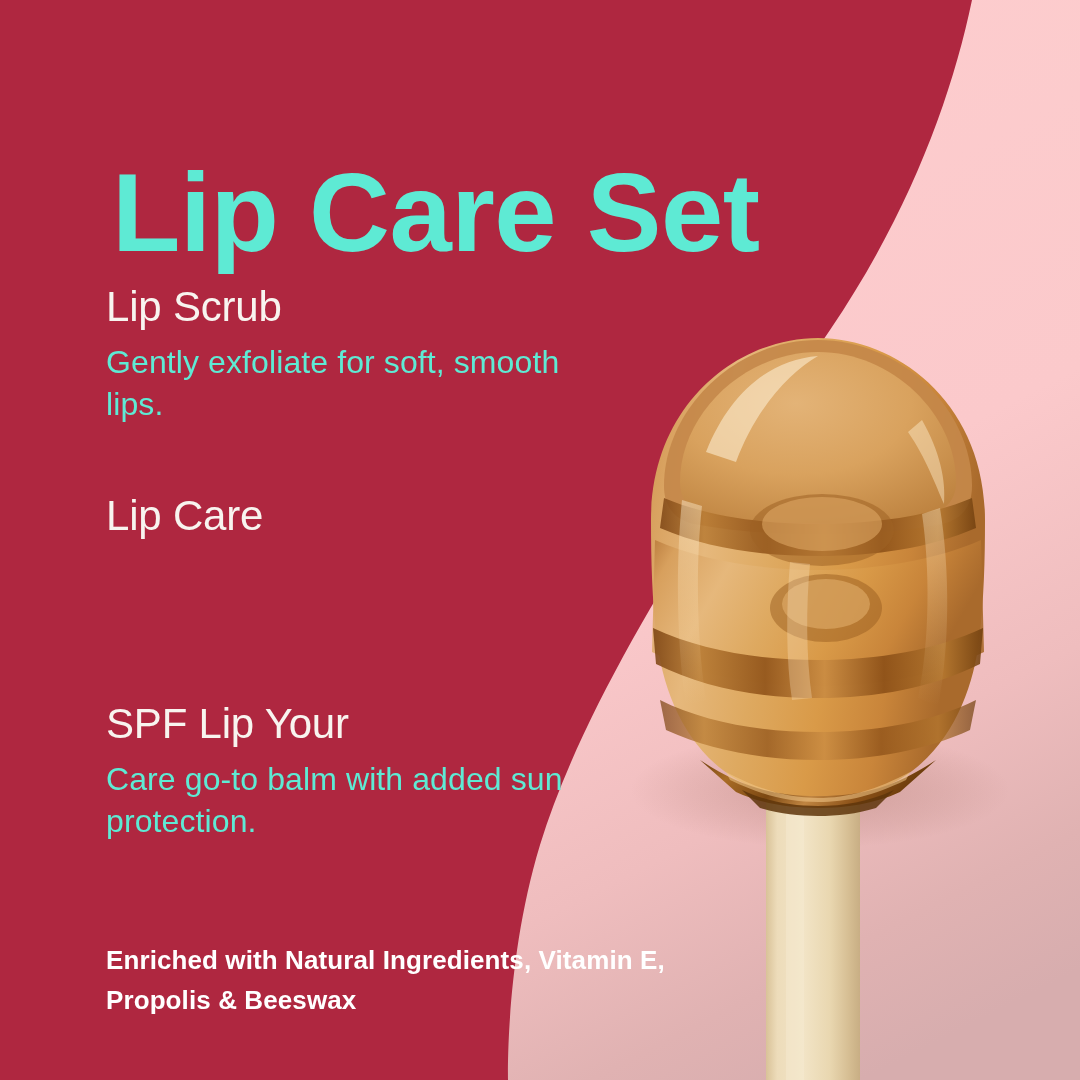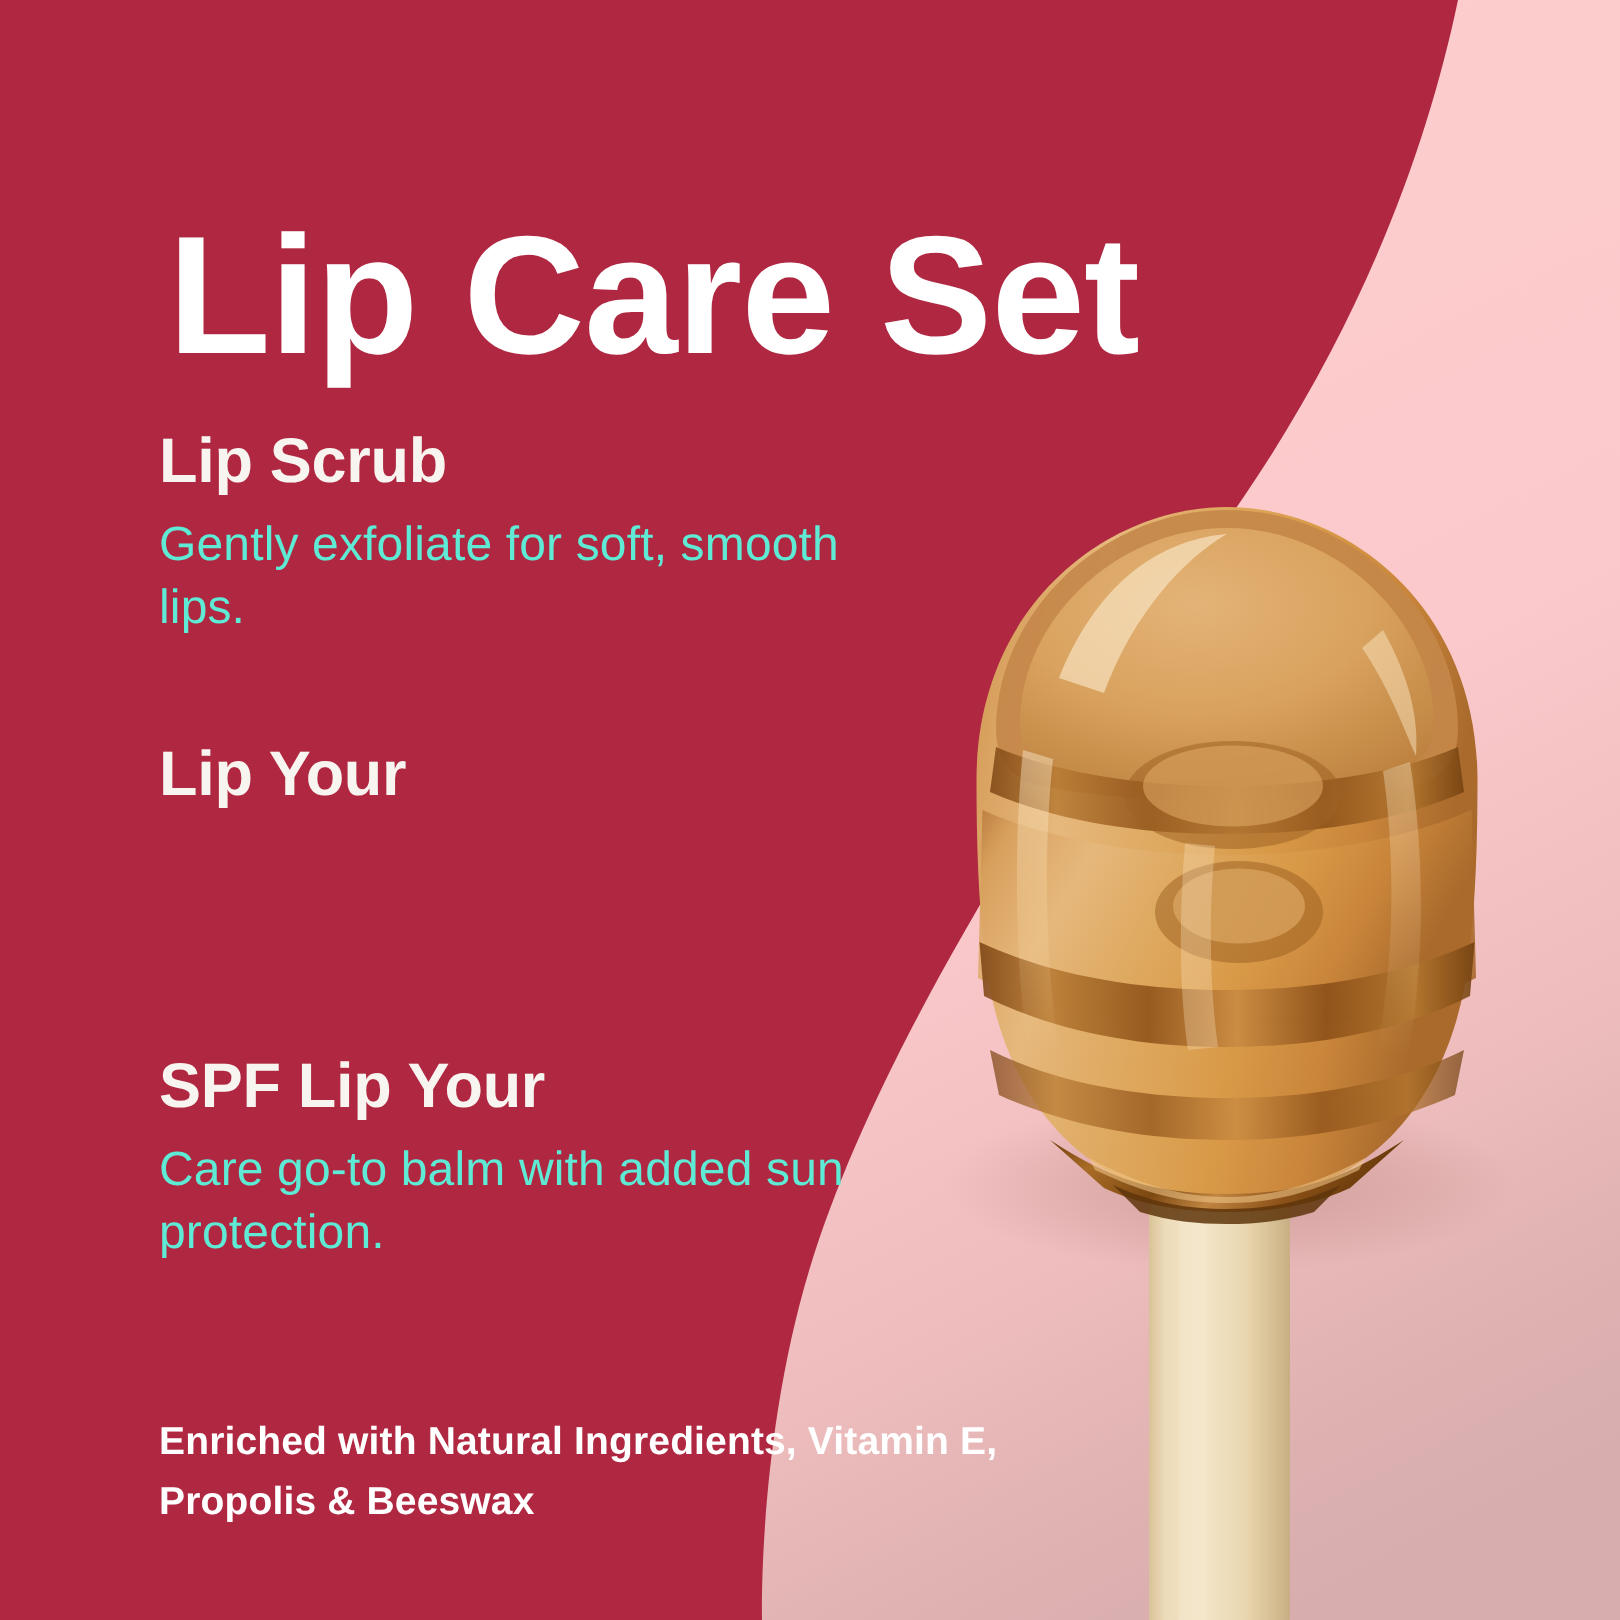--- a/index.html
+++ b/index.html
@@ -48,37 +48,37 @@
   }
 
   
   .content {
     position: absolute;
     inset: 0;
   }
   .title {
     position: absolute;
     left: 112px;
-    top: 66px;
+    top: 82px;
     font-size: 112px;
     line-height: 1.0;
     font-weight: 700;
     letter-spacing: -0.5px;
-    color: #ffffff;
+    color: #5eead4;
     white-space: nowrap;
   }
   .feature {
     position: absolute;
     left: 106px;
     width: 470px;
   }
   .feature-title {
     font-size: 42px;
     line-height: 1.12;
-    font-weight: 700;
+    font-weight: 400;
     color: #F8F4EF;
     letter-spacing: -0.2px;
     margin: 0 0 12px 0;
   }
   .feature-desc {
     font-size: 32px;
     line-height: 1.30;
     font-weight: 400;
     color: #5eead4;
     letter-spacing: 0.1px;
@@ -247,21 +247,21 @@
   <div class="content">
 
     <h1 class="title">Lip Care Set</h1>
 
     <div class="feature feature-1">
       <div class="feature-title">Lip Scrub</div>
       <div class="feature-desc">Gently exfoliate for soft, smooth lips.</div>
     </div>
 
     <div class="feature feature-2">
-      <div class="feature-title">Lip Your</div>
+      <div class="feature-title">Lip Care</div>
     </div>
 
     <div class="feature feature-3">
       <div class="feature-title">SPF Lip Your</div>
       <div class="feature-desc">Care go-to balm with added sun protection.</div>
     </div>
 
     <div class="footnote">Enriched with Natural Ingredients, Vitamin E, Propolis &amp; Beeswax</div>
 
   </div>

